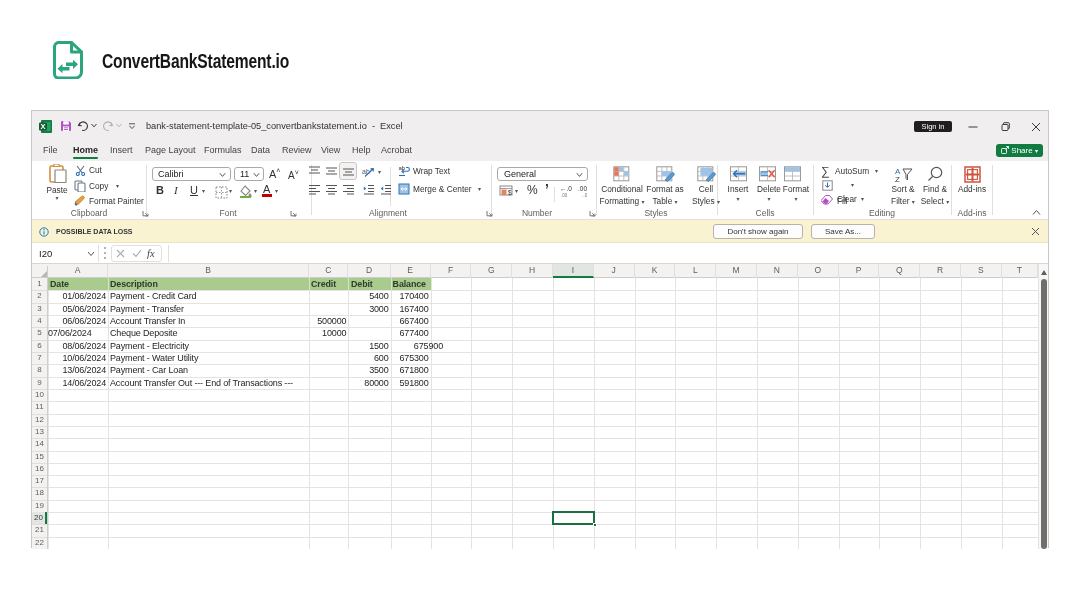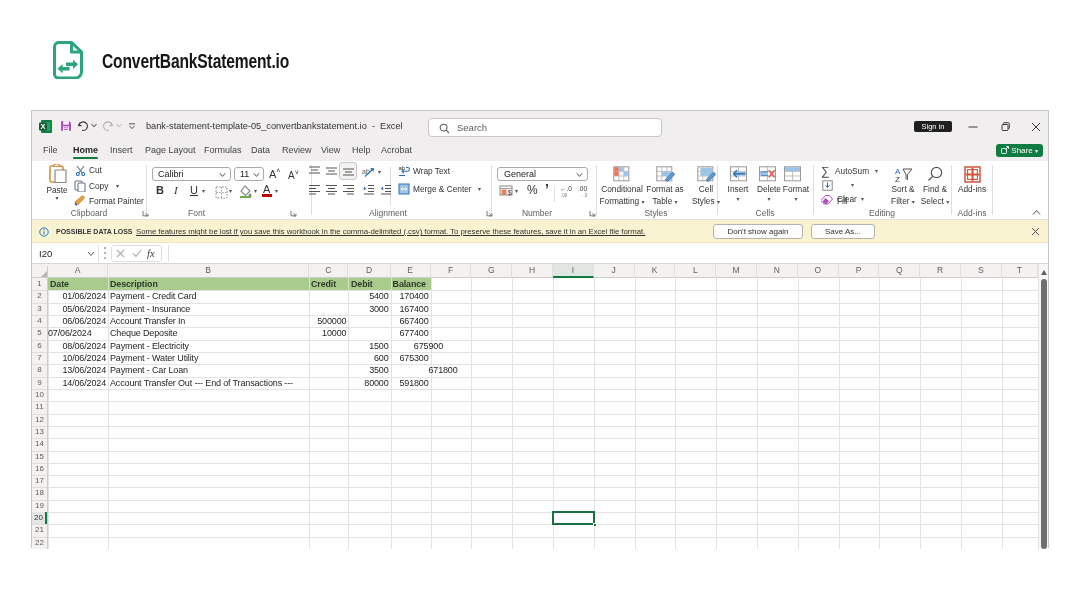--- a/index.html
+++ b/index.html
@@ -46,27 +46,20 @@
    <path d="M10 5 A4.3 4.3 0 1 0 6.8 10.4" fill="none" stroke="#b5b3b1" stroke-width="1.2"></path>
  </svg>
  <svg class="abs" style="left:84px;top:12px" width="6" height="5" viewBox="0 0 6 5">
         <path d="M0.5 1 L3 3.8 L5.5 1" fill="none" stroke="#b5b3b1" stroke-width="1"></path>
       </svg>
  <svg class="abs" style="left:96px;top:12px" width="8" height="7" viewBox="0 0 8 7">
         <path d="M1 0.8 H7" stroke="#55534f" stroke-width="1"></path>
         <path d="M1.4 2.8 L4 5.6 L6.6 2.8" fill="none" stroke="#55534f" stroke-width="1"></path>
       </svg>
  <div class="abs" style="left:114px;top:0;height:30px;line-height:30px;font-size:9.5px;color:#333;transform:scaleX(0.97);transform-origin:left center;">bank-statement-template-05_convertbankstatement.io&nbsp;&nbsp;-&nbsp;&nbsp;Excel</div>
- <div class="abs" style="left:396px;top:7px;width:234px;height:19px;background:#fff;border:1px solid #c7c5c3;border-radius:4px;">
-   <svg class="abs" style="left:10px;top:4px" width="11" height="11" viewBox="0 0 11 11">
-          <circle cx="4.6" cy="4.6" r="3.4" fill="none" stroke="#616161" stroke-width="1.1"></circle>
-          <path d="M7.2 7.2 L10 10" stroke="#616161" stroke-width="1.1"></path>
-        </svg>
-   <div class="abs" style="left:28px;top:0;height:17px;line-height:17px;font-size:9.5px;color:#5c5b5a;">Search</div>
- </div>
  <div class="abs" style="left:882px;top:10px;width:38px;height:11px;background:#1f1f1f;border-radius:2px;color:#fff;font-size:7.5px;text-align:center;line-height:11px;">Sign in</div>
  <svg class="abs" style="left:936px;top:11px" width="10" height="10" viewBox="0 0 10 10">
         <path d="M0.5 5 H9.5" stroke="#3b3a39" stroke-width="1"></path>
       </svg>
  <svg class="abs" style="left:968px;top:11px" width="10" height="10" viewBox="0 0 10 10">
         <rect x="2" y="2.5" width="6" height="6" rx="1" fill="none" stroke="#3b3a39" stroke-width="1"></rect>
         <path d="M3.5 2.5 V1.2 A0.6 0.6 0 0 1 4.1 0.7 H8.3 A1 1 0 0 1 9.3 1.7 V6 A0.6 0.6 0 0 1 8.7 6.6 H8" fill="none" stroke="#3b3a39" stroke-width="1"></path>
       </svg>
  <svg class="abs" style="left:999px;top:11px" width="10" height="10" viewBox="0 0 10 10">
         <path d="M1 1 L9 9 M9 1 L1 9" stroke="#3b3a39" stroke-width="1"></path>
@@ -94,21 +87,21 @@
 <div class="abs" style="left:0;top:50px;width:1016px;height:59px;background:#fff;border-bottom:1px solid #e3e1df;">
 <div class="abs" style="left:114px;top:4px;width:1px;height:50px;background:#e1dfdd;"></div>
 <div class="abs" style="left:279px;top:4px;width:1px;height:50px;background:#e1dfdd;"></div>
 <div class="abs" style="left:459px;top:4px;width:1px;height:50px;background:#e1dfdd;"></div>
 <div class="abs" style="left:564px;top:4px;width:1px;height:50px;background:#e1dfdd;"></div>
 <div class="abs" style="left:685px;top:4px;width:1px;height:50px;background:#e1dfdd;"></div>
 <div class="abs" style="left:781px;top:4px;width:1px;height:50px;background:#e1dfdd;"></div>
 <div class="abs" style="left:919px;top:4px;width:1px;height:50px;background:#e1dfdd;"></div>
 <div class="abs" style="left:960px;top:4px;width:1px;height:50px;background:#e1dfdd;"></div>
 <div class="abs" style="left:17px;top:47px;width:80px;text-align:center;font-size:8.5px;color:#605e5c;">Clipboard</div>
-<div class="abs" style="left:156px;top:47px;width:80px;font-size:8.5px;color:#605e5c;">Font</div>
+<div class="abs" style="left:156px;top:47px;width:80px;text-align:center;font-size:8.5px;color:#605e5c;">Font</div>
 <div class="abs" style="left:316px;top:47px;width:80px;text-align:center;font-size:8.5px;color:#605e5c;">Alignment</div>
 <div class="abs" style="left:465px;top:47px;width:80px;text-align:center;font-size:8.5px;color:#605e5c;">Number</div>
 <div class="abs" style="left:584px;top:47px;width:80px;text-align:center;font-size:8.5px;color:#605e5c;">Styles</div>
 <div class="abs" style="left:693px;top:47px;width:80px;text-align:center;font-size:8.5px;color:#605e5c;">Cells</div>
 <div class="abs" style="left:810px;top:47px;width:80px;text-align:center;font-size:8.5px;color:#605e5c;">Editing</div>
 <div class="abs" style="left:900px;top:47px;width:80px;text-align:center;font-size:8.5px;color:#605e5c;">Add-ins</div>
 <svg class="abs" style="left:110px;top:49px" width="7" height="7" viewBox="0 0 7 7">
         <path d="M1 1 V5.8 H5.8" fill="none" stroke="#777" stroke-width="1"></path>
         <path d="M3.2 3.2 L6 6 M6 3.6 V6 H3.6" fill="none" stroke="#777" stroke-width="0.9"></path>
       </svg>
@@ -349,21 +342,20 @@
 
 </div>
 
 <div class="abs" style="left:0;top:109px;width:1016px;height:23px;background:#faf3d2;border-bottom:1px solid #ece5c4;">
  <svg class="abs" style="left:7px;top:7px" width="10" height="10" viewBox="0 0 10 10">
   <circle cx="5" cy="5" r="4.2" fill="none" stroke="#1f7ac4" stroke-width="1"></circle>
   <path d="M5 4.3 V7.4" stroke="#1f7ac4" stroke-width="1.1"></path>
         <circle cx="5" cy="2.8" r="0.7" fill="#1f7ac4"></circle>
  </svg>
  <div class="abs" style="left:24px;top:0;height:23px;line-height:23px;font-size:7px;font-weight:bold;color:#333;letter-spacing:0px;">POSSIBLE DATA LOSS</div>
- <div class="abs" style="left:104px;top:0;height:23px;line-height:23px;font-size:7.8px;color:#333;text-decoration:underline;letter-spacing:-0.05px;">Some features might be lost if you save this workbook in the comma-delimited (.csv) format. To preserve these features, save it in an Excel file format.</div>
  <div class="abs" style="left:681px;top:4px;width:90px;height:15px;background:#fdfdfd;border:1px solid #b6b2ac;border-radius:3px;font-size:8px;color:#333;text-align:center;line-height:13px;">Don't show again</div>
  <div class="abs" style="left:779px;top:4px;width:64px;height:15px;background:#fdfdfd;border:1px solid #b6b2ac;border-radius:3px;font-size:8px;color:#333;text-align:center;line-height:13px;">Save As...</div>
  <svg class="abs" style="left:999px;top:7px" width="9" height="9" viewBox="0 0 9 9">
         <path d="M1 1 L8 8 M8 1 L1 8" stroke="#555" stroke-width="1"></path>
       </svg>
 </div>
 
 <div class="abs" style="left:0;top:132px;width:1016px;height:21px;background:#fff;border-bottom:1px solid #d8d6d4;">
  <div class="abs" style="left:7px;top:0;height:21px;line-height:21px;font-size:9.5px;color:#222;">I20</div>
  <svg class="abs" style="left:55px;top:8px" width="8" height="6" viewBox="0 0 8 6">
@@ -501,21 +493,21 @@
 <div class="abs" style="left:0;top:234.0px;width:15px;height:12.3px;background:#e2e6e2;border-right:2px solid #107C41;color:#333;font-size:8px;text-align:center;line-height:12.3px;">20</div>
 <div class="abs" style="left:0;top:246.4px;width:15px;height:1px;background:#e0deDC;"></div>
 <div class="abs" style="left:0;top:246.4px;width:15px;height:12.3px;color:#605e5c;font-size:8px;text-align:center;line-height:12.3px;">21</div>
 <div class="abs" style="left:0;top:258.7px;width:15px;height:1px;background:#e0deDC;"></div>
 <div class="abs" style="left:0;top:258.7px;width:15px;height:12.3px;color:#605e5c;font-size:8px;text-align:center;line-height:12.3px;">22</div>
 <div style="position:absolute;font-size:9px;letter-spacing:-0.15px;color:#1e1e1e;height:12px;line-height:12.5px;white-space:nowrap;left:16px;top:12.3px;width:58px;text-align:right;">01/06/2024</div>
 <div style="position:absolute;font-size:9px;letter-spacing:-0.15px;color:#1e1e1e;height:12px;line-height:12.5px;white-space:nowrap;left:78px;top:12.3px;">Payment - Credit Card</div>
 <div style="position:absolute;font-size:9px;letter-spacing:-0.15px;color:#1e1e1e;height:12px;line-height:12.5px;white-space:nowrap;left:316.4px;top:12.3px;width:40.2px;text-align:right;">5400</div>
 <div style="position:absolute;font-size:9px;letter-spacing:-0.15px;color:#1e1e1e;height:12px;line-height:12.5px;white-space:nowrap;left:358.6px;top:12.3px;width:38px;text-align:right;">170400</div>
 <div style="position:absolute;font-size:9px;letter-spacing:-0.15px;color:#1e1e1e;height:12px;line-height:12.5px;white-space:nowrap;left:16px;top:24.6px;width:58px;text-align:right;">05/06/2024</div>
-<div style="position:absolute;font-size:9px;letter-spacing:-0.15px;color:#1e1e1e;height:12px;line-height:12.5px;white-space:nowrap;left:78px;top:24.6px;">Payment - Insurance</div>
+<div style="position:absolute;font-size:9px;letter-spacing:-0.15px;color:#1e1e1e;height:12px;line-height:12.5px;white-space:nowrap;left:78px;top:24.6px;">Payment - Transfer</div>
 <div style="position:absolute;font-size:9px;letter-spacing:-0.15px;color:#1e1e1e;height:12px;line-height:12.5px;white-space:nowrap;left:316.4px;top:24.6px;width:40.2px;text-align:right;">3000</div>
 <div style="position:absolute;font-size:9px;letter-spacing:-0.15px;color:#1e1e1e;height:12px;line-height:12.5px;white-space:nowrap;left:358.6px;top:24.6px;width:38px;text-align:right;">167400</div>
 <div style="position:absolute;font-size:9px;letter-spacing:-0.15px;color:#1e1e1e;height:12px;line-height:12.5px;white-space:nowrap;left:16px;top:37.0px;width:58px;text-align:right;">06/06/2024</div>
 <div style="position:absolute;font-size:9px;letter-spacing:-0.15px;color:#1e1e1e;height:12px;line-height:12.5px;white-space:nowrap;left:78px;top:37.0px;">Account Transfer In</div>
 <div style="position:absolute;font-size:9px;letter-spacing:-0.15px;color:#1e1e1e;height:12px;line-height:12.5px;white-space:nowrap;left:277px;top:37.0px;width:37.4px;text-align:right;">500000</div>
 <div style="position:absolute;font-size:9px;letter-spacing:-0.15px;color:#1e1e1e;height:12px;line-height:12.5px;white-space:nowrap;left:358.6px;top:37.0px;width:38px;text-align:right;">667400</div>
 <div style="position:absolute;font-size:9px;letter-spacing:-0.15px;color:#1e1e1e;height:12px;line-height:12.5px;white-space:nowrap;left:16px;top:49.3px;width:58px;text-align:left;">07/06/2024</div>
 <div style="position:absolute;font-size:9px;letter-spacing:-0.15px;color:#1e1e1e;height:12px;line-height:12.5px;white-space:nowrap;left:78px;top:49.3px;">Cheque Deposite</div>
 <div style="position:absolute;font-size:9px;letter-spacing:-0.15px;color:#1e1e1e;height:12px;line-height:12.5px;white-space:nowrap;left:277px;top:49.3px;width:37.4px;text-align:right;">10000</div>
 <div style="position:absolute;font-size:9px;letter-spacing:-0.15px;color:#1e1e1e;height:12px;line-height:12.5px;white-space:nowrap;left:358.6px;top:49.3px;width:38px;text-align:right;">677400</div>
@@ -523,21 +515,21 @@
 <div style="position:absolute;font-size:9px;letter-spacing:-0.15px;color:#1e1e1e;height:12px;line-height:12.5px;white-space:nowrap;left:78px;top:61.6px;">Payment - Electricity</div>
 <div style="position:absolute;font-size:9px;letter-spacing:-0.15px;color:#1e1e1e;height:12px;line-height:12.5px;white-space:nowrap;left:316.4px;top:61.6px;width:40.2px;text-align:right;">1500</div>
 <div style="position:absolute;font-size:9px;letter-spacing:-0.15px;color:#1e1e1e;height:12px;line-height:12.5px;white-space:nowrap;left:373px;top:61.6px;width:38px;text-align:right;">675900</div>
 <div style="position:absolute;font-size:9px;letter-spacing:-0.15px;color:#1e1e1e;height:12px;line-height:12.5px;white-space:nowrap;left:16px;top:73.9px;width:58px;text-align:right;">10/06/2024</div>
 <div style="position:absolute;font-size:9px;letter-spacing:-0.15px;color:#1e1e1e;height:12px;line-height:12.5px;white-space:nowrap;left:78px;top:73.9px;">Payment - Water Utility</div>
 <div style="position:absolute;font-size:9px;letter-spacing:-0.15px;color:#1e1e1e;height:12px;line-height:12.5px;white-space:nowrap;left:316.4px;top:73.9px;width:40.2px;text-align:right;">600</div>
 <div style="position:absolute;font-size:9px;letter-spacing:-0.15px;color:#1e1e1e;height:12px;line-height:12.5px;white-space:nowrap;left:358.6px;top:73.9px;width:38px;text-align:right;">675300</div>
 <div style="position:absolute;font-size:9px;letter-spacing:-0.15px;color:#1e1e1e;height:12px;line-height:12.5px;white-space:nowrap;left:16px;top:86.2px;width:58px;text-align:right;">13/06/2024</div>
 <div style="position:absolute;font-size:9px;letter-spacing:-0.15px;color:#1e1e1e;height:12px;line-height:12.5px;white-space:nowrap;left:78px;top:86.2px;">Payment - Car Loan</div>
 <div style="position:absolute;font-size:9px;letter-spacing:-0.15px;color:#1e1e1e;height:12px;line-height:12.5px;white-space:nowrap;left:316.4px;top:86.2px;width:40.2px;text-align:right;">3500</div>
-<div style="position:absolute;font-size:9px;letter-spacing:-0.15px;color:#1e1e1e;height:12px;line-height:12.5px;white-space:nowrap;left:358.6px;top:86.2px;width:38px;text-align:right;margin-left:29px;">671800</div>
+<div style="position:absolute;font-size:9px;letter-spacing:-0.15px;color:#1e1e1e;height:12px;line-height:12.5px;white-space:nowrap;left:358.6px;top:86.2px;width:38px;text-align:right;">671800</div>
 <div style="position:absolute;font-size:9px;letter-spacing:-0.15px;color:#1e1e1e;height:12px;line-height:12.5px;white-space:nowrap;left:16px;top:98.5px;width:58px;text-align:right;">14/06/2024</div>
 <div style="position:absolute;font-size:9px;letter-spacing:-0.15px;color:#1e1e1e;height:12px;line-height:12.5px;white-space:nowrap;left:78px;top:98.5px;">Account Transfer Out --- End of Transactions ---</div>
 <div style="position:absolute;font-size:9px;letter-spacing:-0.15px;color:#1e1e1e;height:12px;line-height:12.5px;white-space:nowrap;left:316.4px;top:98.5px;width:40.2px;text-align:right;">80000</div>
 <div style="position:absolute;font-size:9px;letter-spacing:-0.15px;color:#1e1e1e;height:12px;line-height:12.5px;white-space:nowrap;left:358.6px;top:98.5px;width:38px;text-align:right;">591800</div>
 <div class="abs" style="left:520px;top:233.0px;width:42.8px;height:14.3px;border:2px solid #1a6f42;background:#fff;"></div>
 <div class="abs" style="left:560.8px;top:245.3px;width:4px;height:4px;background:#1a6f42;border:1px solid #fff;"></div>
 </div>
 
 <div class="abs" style="left:1006px;top:153px;width:10px;height:285px;background:#f8f7f6;border-left:1px solid #e4e2e0;">
  <div class="abs" style="left:2px;top:6px;width:0;height:0;border-left:3.5px solid transparent;border-right:3.5px solid transparent;border-bottom:5px solid #606060;"></div>

